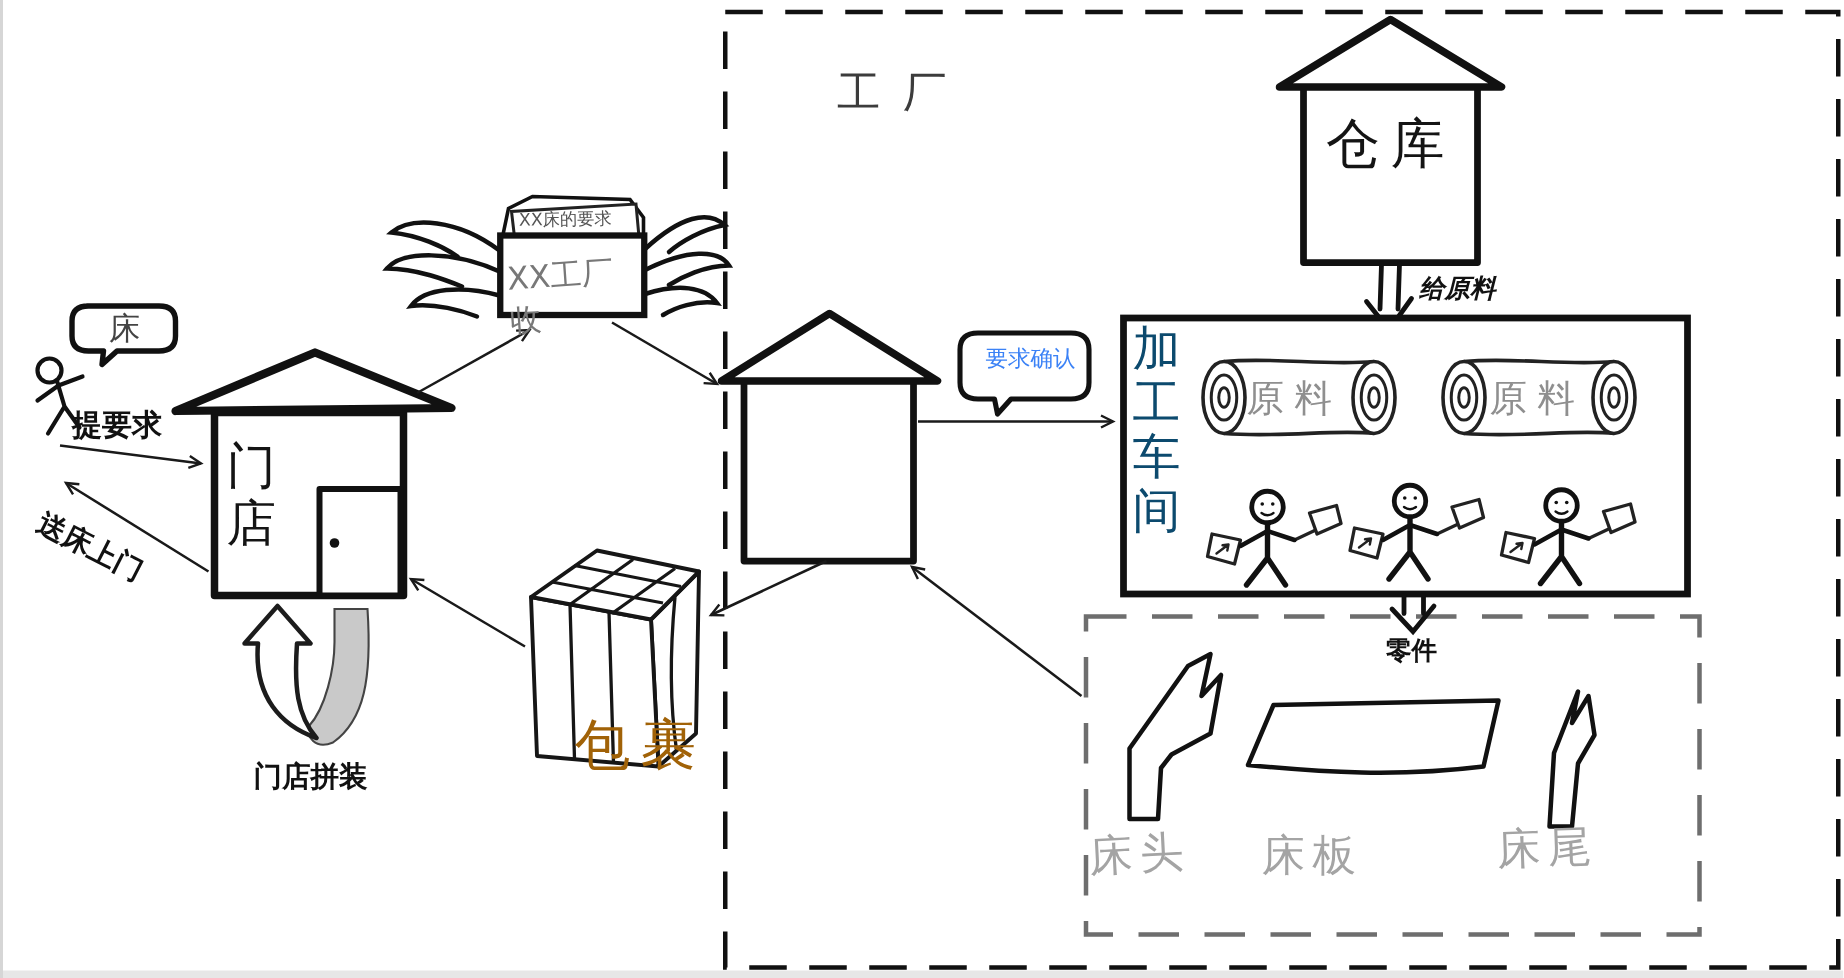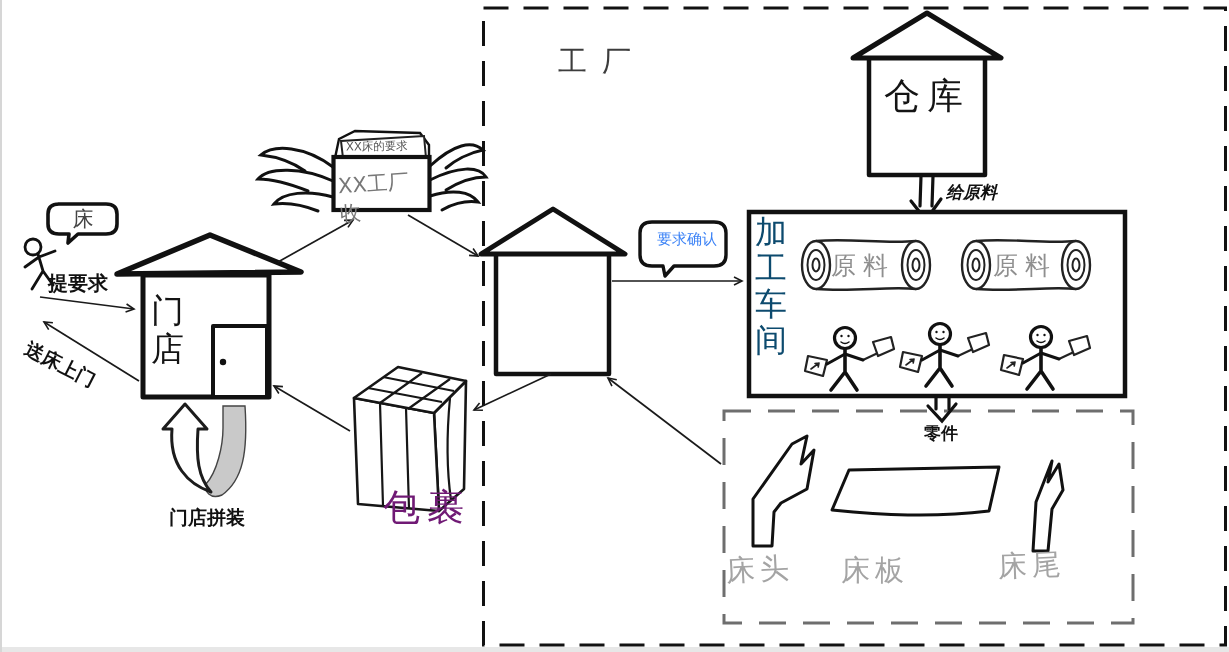--- a/index.html
+++ b/index.html
@@ -12,21 +12,21 @@
   .lbl{position:absolute;white-space:pre-line;color:#111;}
   .hand{font-family:"DejaVu Sans",sans-serif;}
   .print{font-family:"Liberation Sans",sans-serif;font-weight:bold;}
   .bubble-bed{left:47px;top:205px;width:68px;text-align:center;font-size:21px;color:#444;}
   .request{left:46px;top:270px;font-size:20px;}
   .deliver{left:30px;top:336px;font-size:19px;transform:rotate(27deg);transform-origin:left top;}
   .store-name{left:149px;top:292px;width:40px;font-size:33px;line-height:1.15;color:#141414;}
   .assemble{left:167px;top:505px;font-size:19px;}
   .letter-paper{left:344px;top:139px;font-size:11.5px;color:#555;transform:rotate(-1deg);}
   .letter-addr{left:337px;top:169px;width:90px;font-size:21px;color:#787878;transform:rotate(-4deg);}
-  .package-name{left:381px;top:483px;font-size:37px;letter-spacing:7px;color:#701a75;}
+  .package-name{left:381px;top:472px;font-size:37px;letter-spacing:7px;color:#a16207;}
   .factory-title{left:556px;top:42px;font-size:29px;letter-spacing:15px;color:#3c3c3c;font-family:"Liberation Sans",sans-serif;}
   .dispatch-name{left:501px;top:260px;width:76px;font-size:31px;letter-spacing:4px;line-height:1.25;color:#141414;}
   .confirm{left:646px;top:230px;width:78px;font-size:15px;color:#3b82f6;text-align:center;}
   .warehouse-name{left:882px;top:72px;font-size:36px;letter-spacing:7px;color:#141414;}
   .supply{left:944px;top:181px;font-size:17px;font-style:italic;}
   .workshop-name{left:753px;top:214px;width:36px;font-size:32px;line-height:1.13;color:#0c4a6e;}
   .material1{left:829px;top:249px;font-size:25px;letter-spacing:7px;color:#8f8f8f;}
   .material2{left:991px;top:249px;font-size:25px;letter-spacing:7px;color:#8f8f8f;}
   .parts-title{left:878px;top:422px;font-size:17px;margin-left:44px;}
   .part-head{left:724px;top:550px;font-size:29px;letter-spacing:5px;color:#a4a4a4;transform:rotate(-3deg);}

